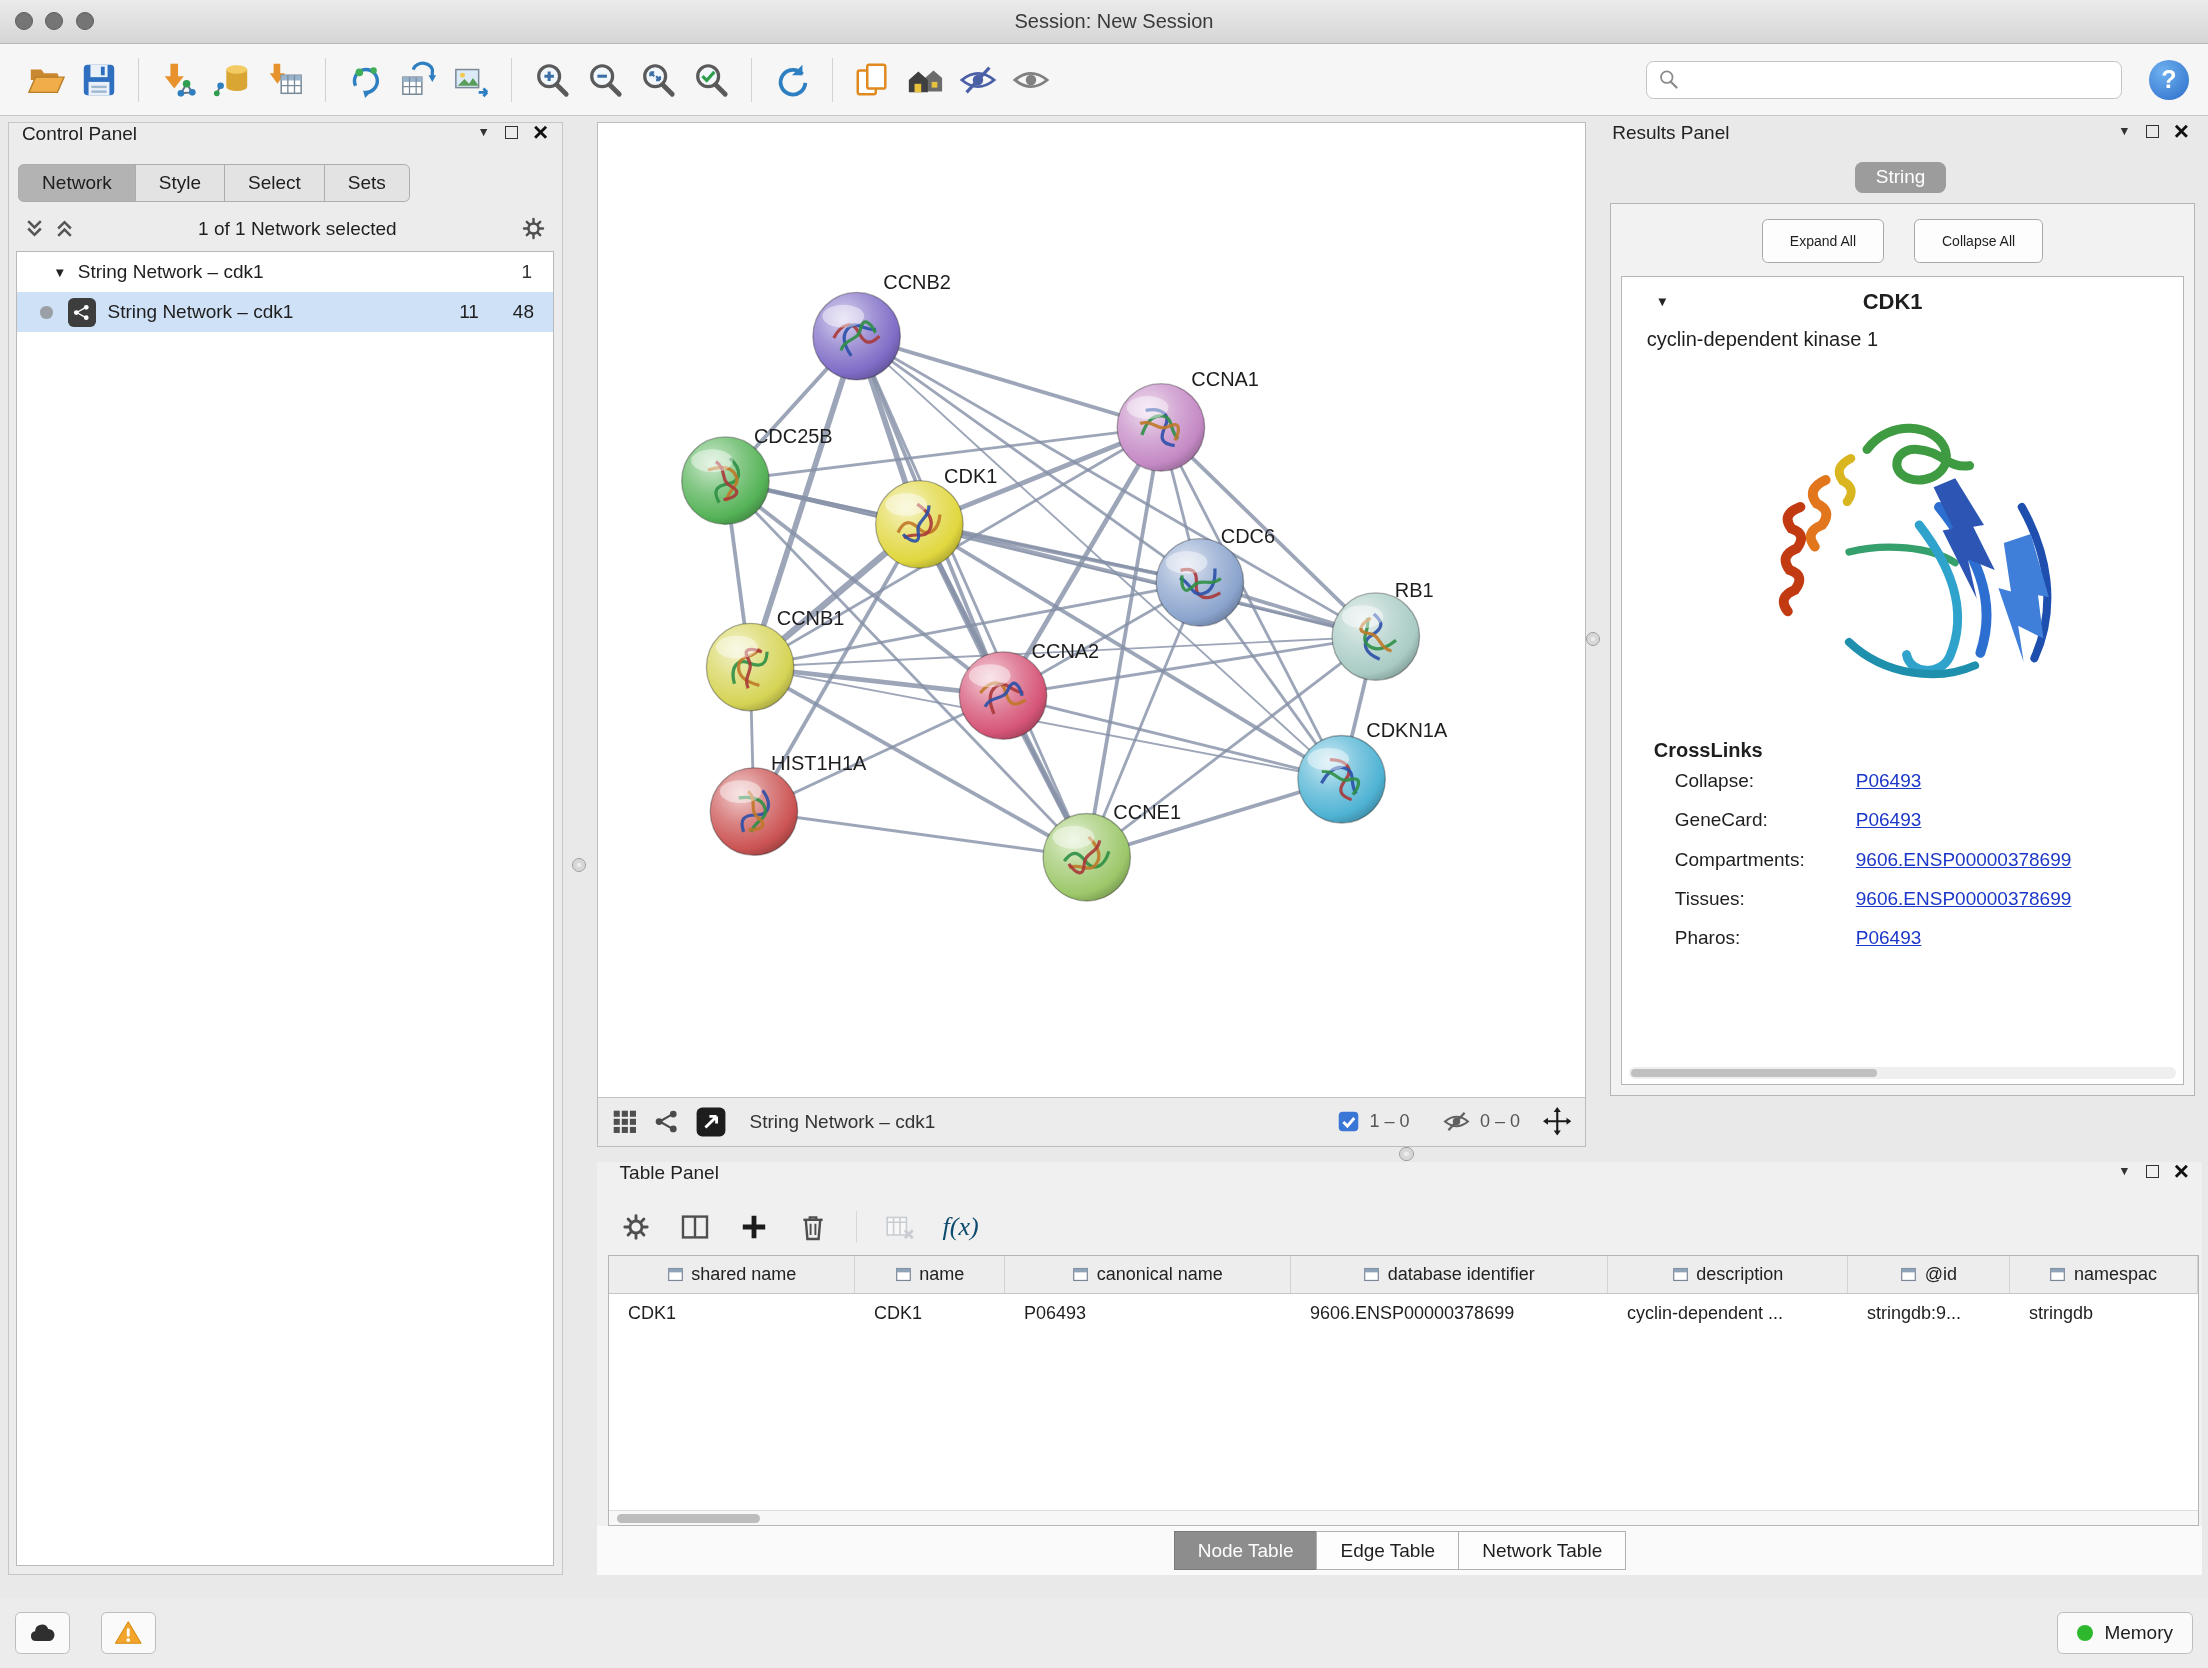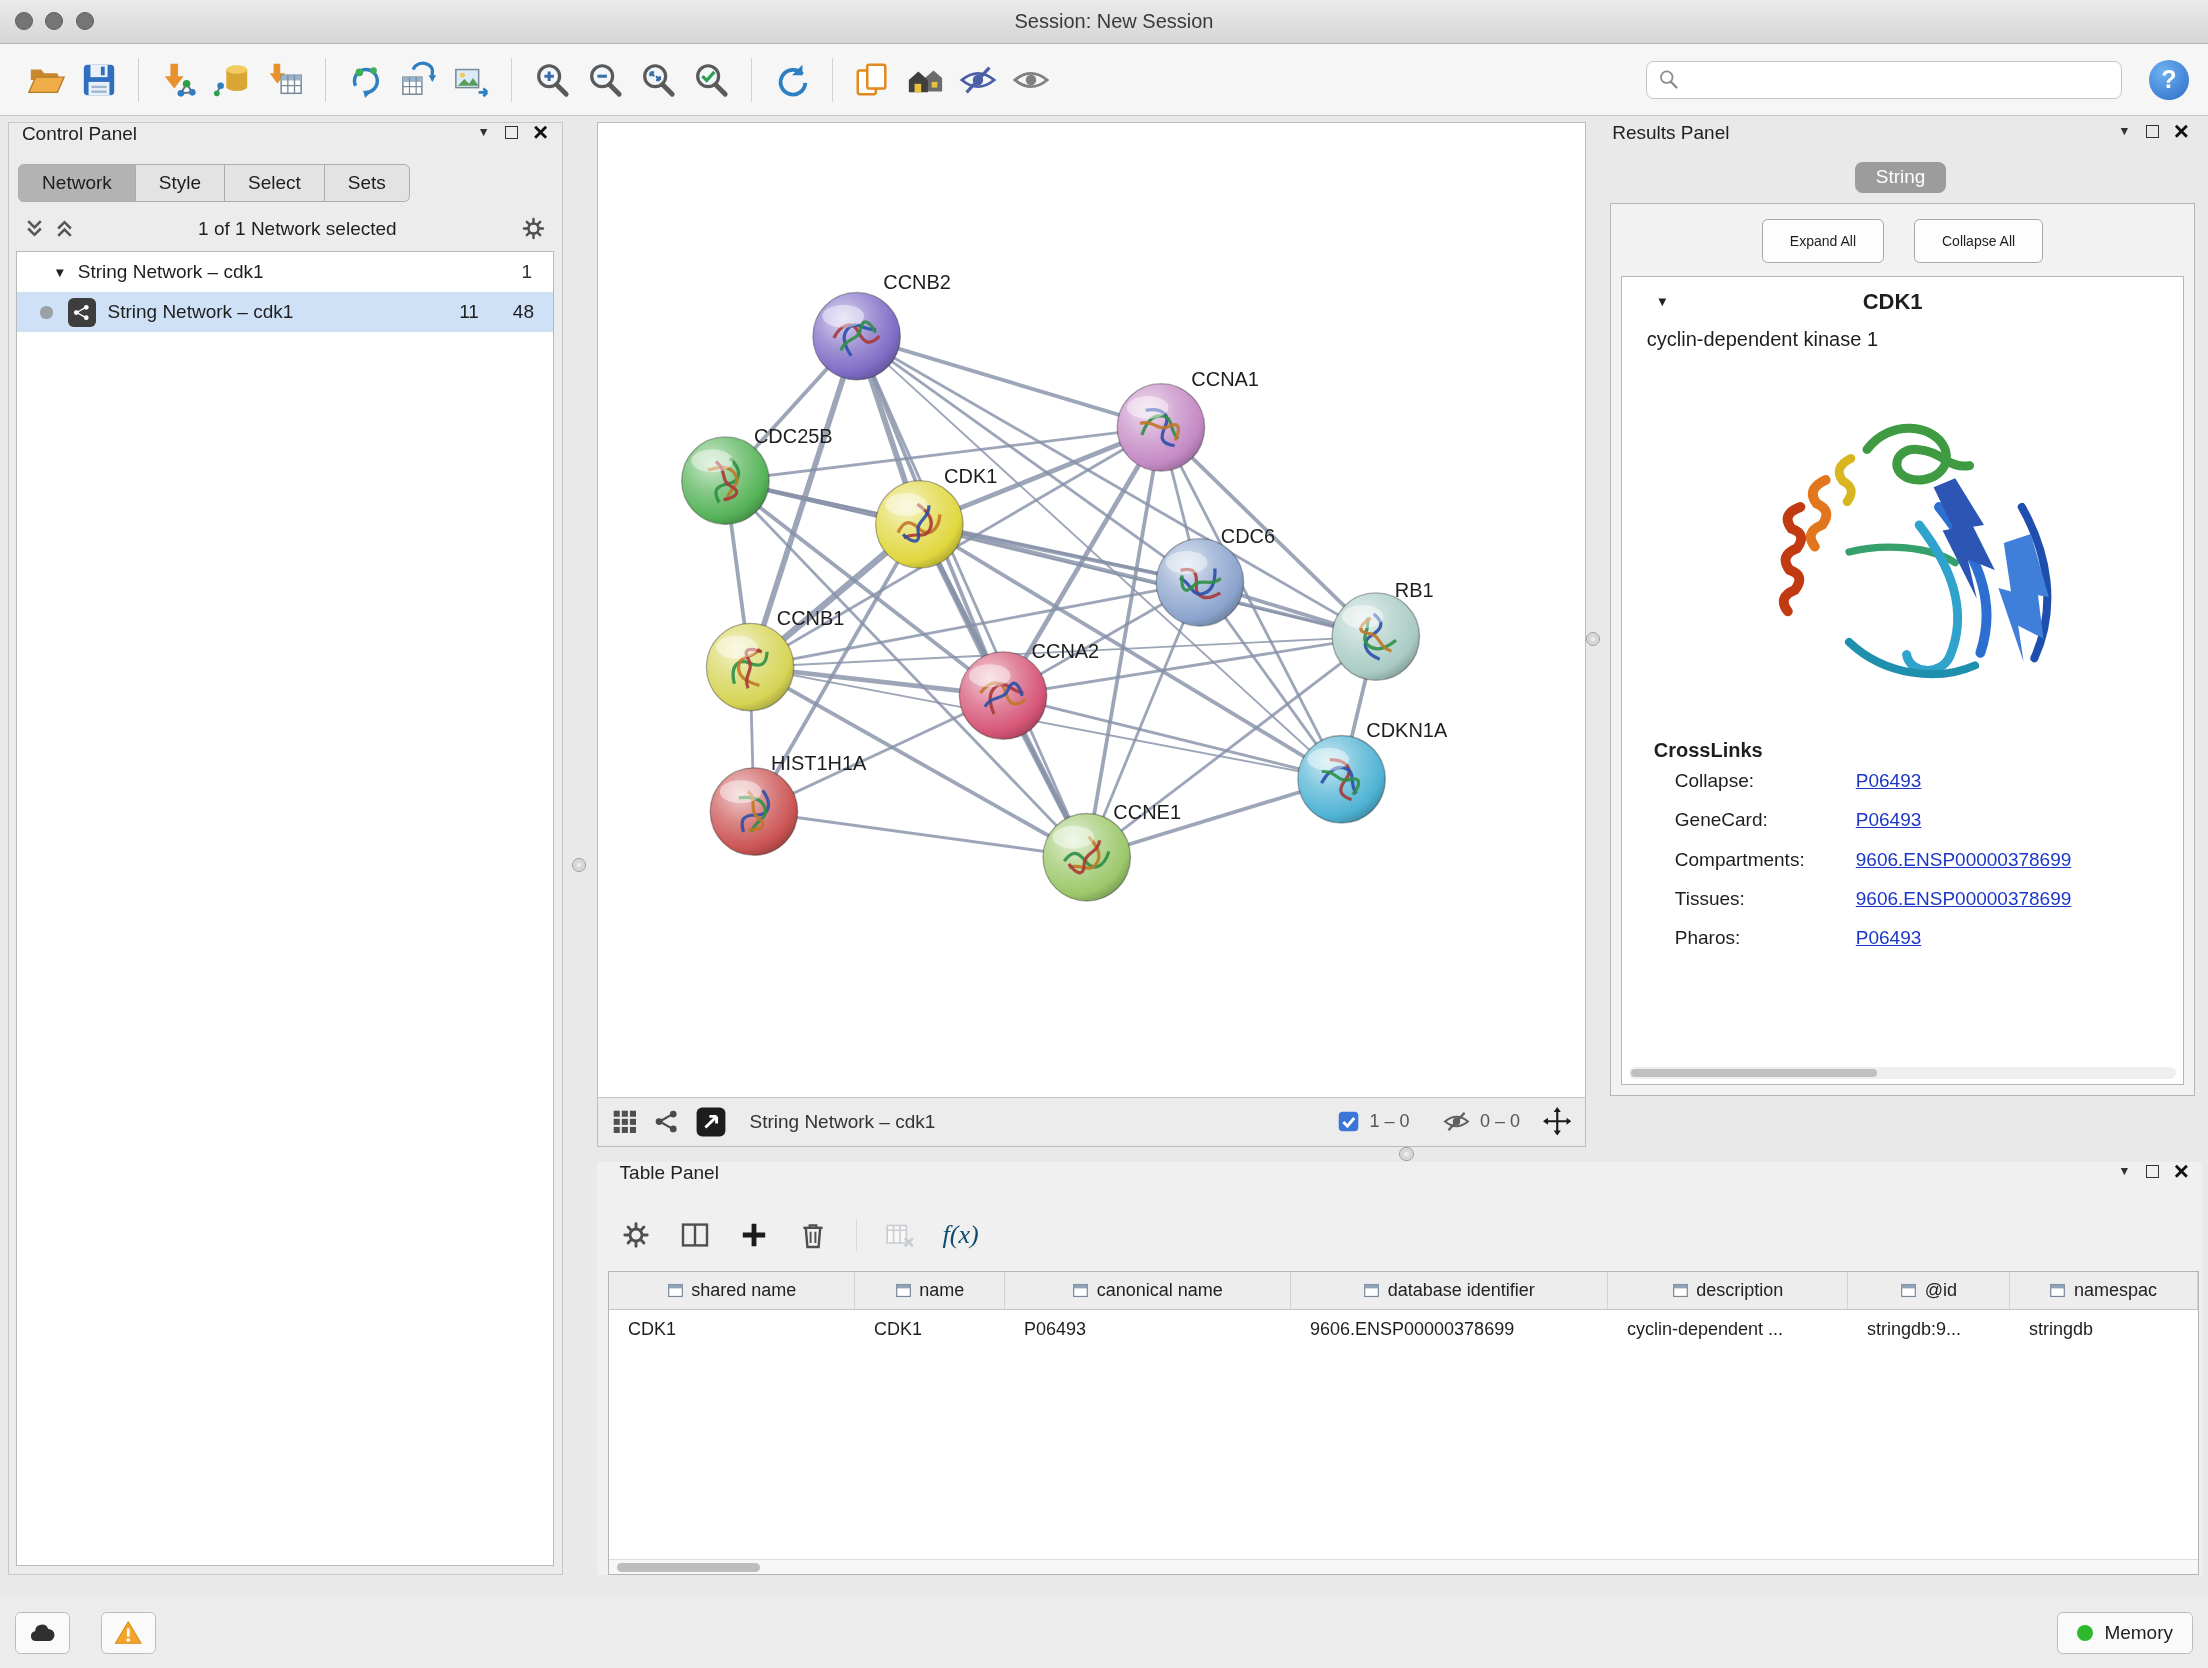--- a/index.html
+++ b/index.html
@@ -108,21 +108,21 @@
   .protein { align-self: center; margin: 13.3px 0 5.7px 0; }
   .xl-title { font-weight: bold; font-size: 20px; padding-left: 32px; margin-top: 19px; }
   .xl-row { display: flex; padding: 8.6px 0 8.6px 53px; align-items: baseline; }
   .xl-label { width: 181px; flex: 0 0 auto; }
   .xl-link { color: #1b36c8; text-decoration: underline; }
   .entry-spacer { flex: 1; }
   .entry-scroll { height: 11.4px; margin: 3.8px 7.6px 5.7px 7.6px; background: #efefef; border-radius: 5.7px; position: relative; flex: 0 0 auto; }
   .entry-thumb { position: absolute; left: 1.9px; top: 1.9px; height: 7.6px; width: 45%; background: #c0c0c0; border-radius: 3.8px; }
 
   
-  .table-panel { flex: 1; min-height: 0; display: flex; flex-direction: column; background: #f0f0f0; gap: 8px; }
+  .table-panel { flex: 1; min-height: 0; display: flex; flex-direction: column; background: #f0f0f0; }
   .table-panel .panel-header { padding-left: 23px; }
   .tp-toolbar { height: 55px; display: flex; align-items: center; padding-left: 23px; gap: 27px; flex: 0 0 auto; }
   .tpt-ic { width: 32px; height: 32px; }
   .tsep { width: 1px; height: 32px; background: #d8d8d8; }
   .fx { font-family: "Liberation Serif", serif; font-style: italic; font-size: 26px; color: #0c4a6e; }
   .disabled { opacity: 0.55; }
   .table-box { flex: 1; min-height: 0; margin: 0 3.8px 0 11.4px; border: 1px solid #b5b5b5; background: #fff; display: flex; flex-direction: column; overflow: hidden; }
   .thead { display: flex; height: 38px; background: #ededed; border-bottom: 1px solid #c6c6c6; flex: 0 0 auto; }
   .th { display: flex; align-items: center; justify-content: center; gap: 7.6px; border-right: 1px solid #d2d2d2; font-size: 18px; color: #222; overflow: hidden; white-space: nowrap; }
   .th svg { width: 17px; height: 17px; flex: 0 0 auto; }
@@ -897,20 +897,25 @@
           <div class="td c3">9606.ENSP00000378699</div>
           <div class="td c4">cyclin-dependent ...</div>
           <div class="td c5">stringdb:9...</div>
           <div class="td c6">stringdb</div>
         </div>
         <div class="tbody-space"></div>
         <div class="hscroll">
             <div class="hthumb"></div>
           </div>
       </div>
+      <div class="tp-tabs">
+        <button class="tp-tab selected">Node Table</button>
+        <button class="tp-tab">Edge Table</button>
+        <button class="tp-tab">Network Table</button>
+      </div>
     </div>
   </div>
 </div>
 
 <div class="statusbar">
   <button class="sbtn">
       <svg viewBox="0 0 30 30" width="28.5" height="28.5">
         <use href="#i-cloud"></use>
       </svg>
     </button>

